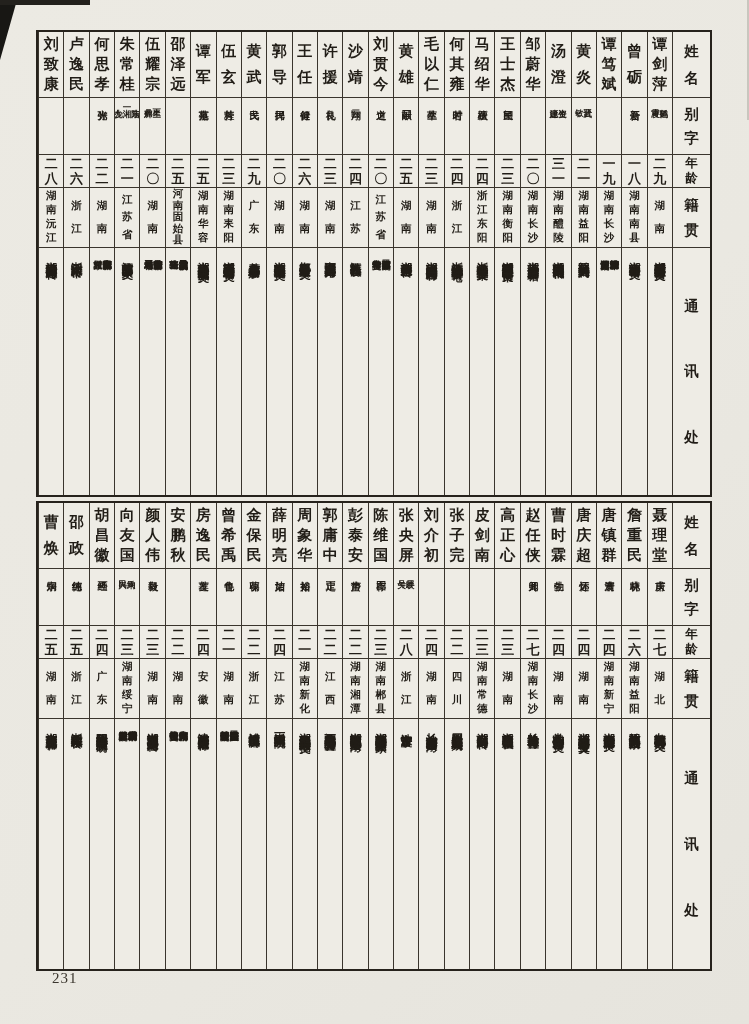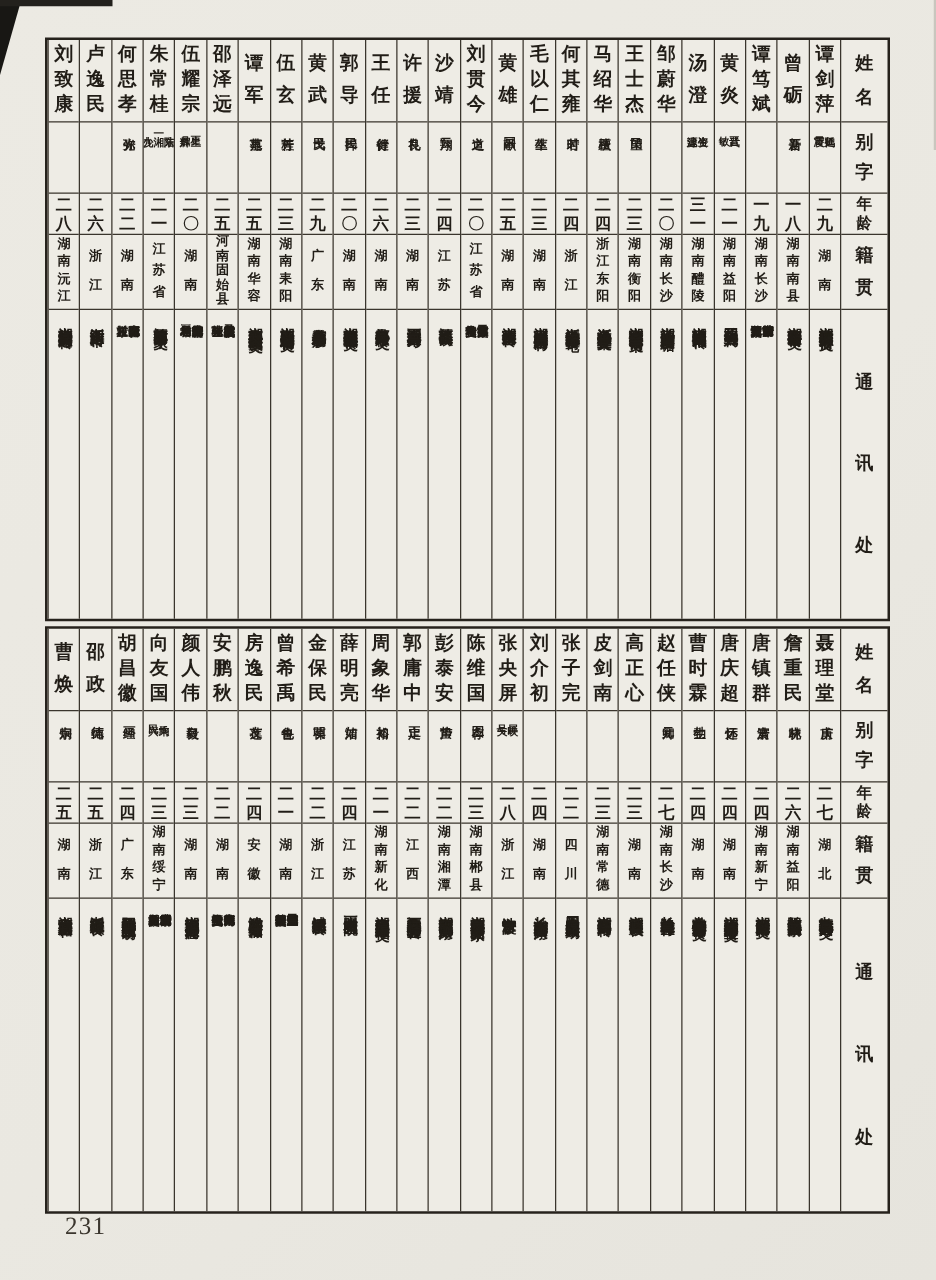--- a/index.html
+++ b/index.html
@@ -50,21 +50,21 @@
   
   .vtext{
     writing-mode:vertical-rl;text-orientation:upright;
     white-space:pre-line;line-height:1.08;font-weight:700;
   }
   .cell-alias .vtext{font-size:10px;margin-top:4px;line-height:1.0;}
   .cell-alias .vtext.multi{font-size:8.5px;}
   .cell-addr .vtext{font-size:11.5px;padding-top:5px;letter-spacing:0.5px;}
   .cell-addr .vtext.multi{font-size:9px;letter-spacing:0;line-height:1.05;}
 
-  .page-number{position:absolute;left:52px;top:970px;font-size:20px;letter-spacing:1px;color:#3b362e;}
+  .page-number{position:absolute;left:52px;top:970px;font-size:15px;letter-spacing:1px;color:#3b362e;}
 </style>
 </head>
 <body>
 
 <div class="page">
   <div class="artifact-corner"></div>
   <div class="artifact-topline"></div>
   <div class="artifact-rightedge"></div>
 
   <div class="rtable rtable-top">

